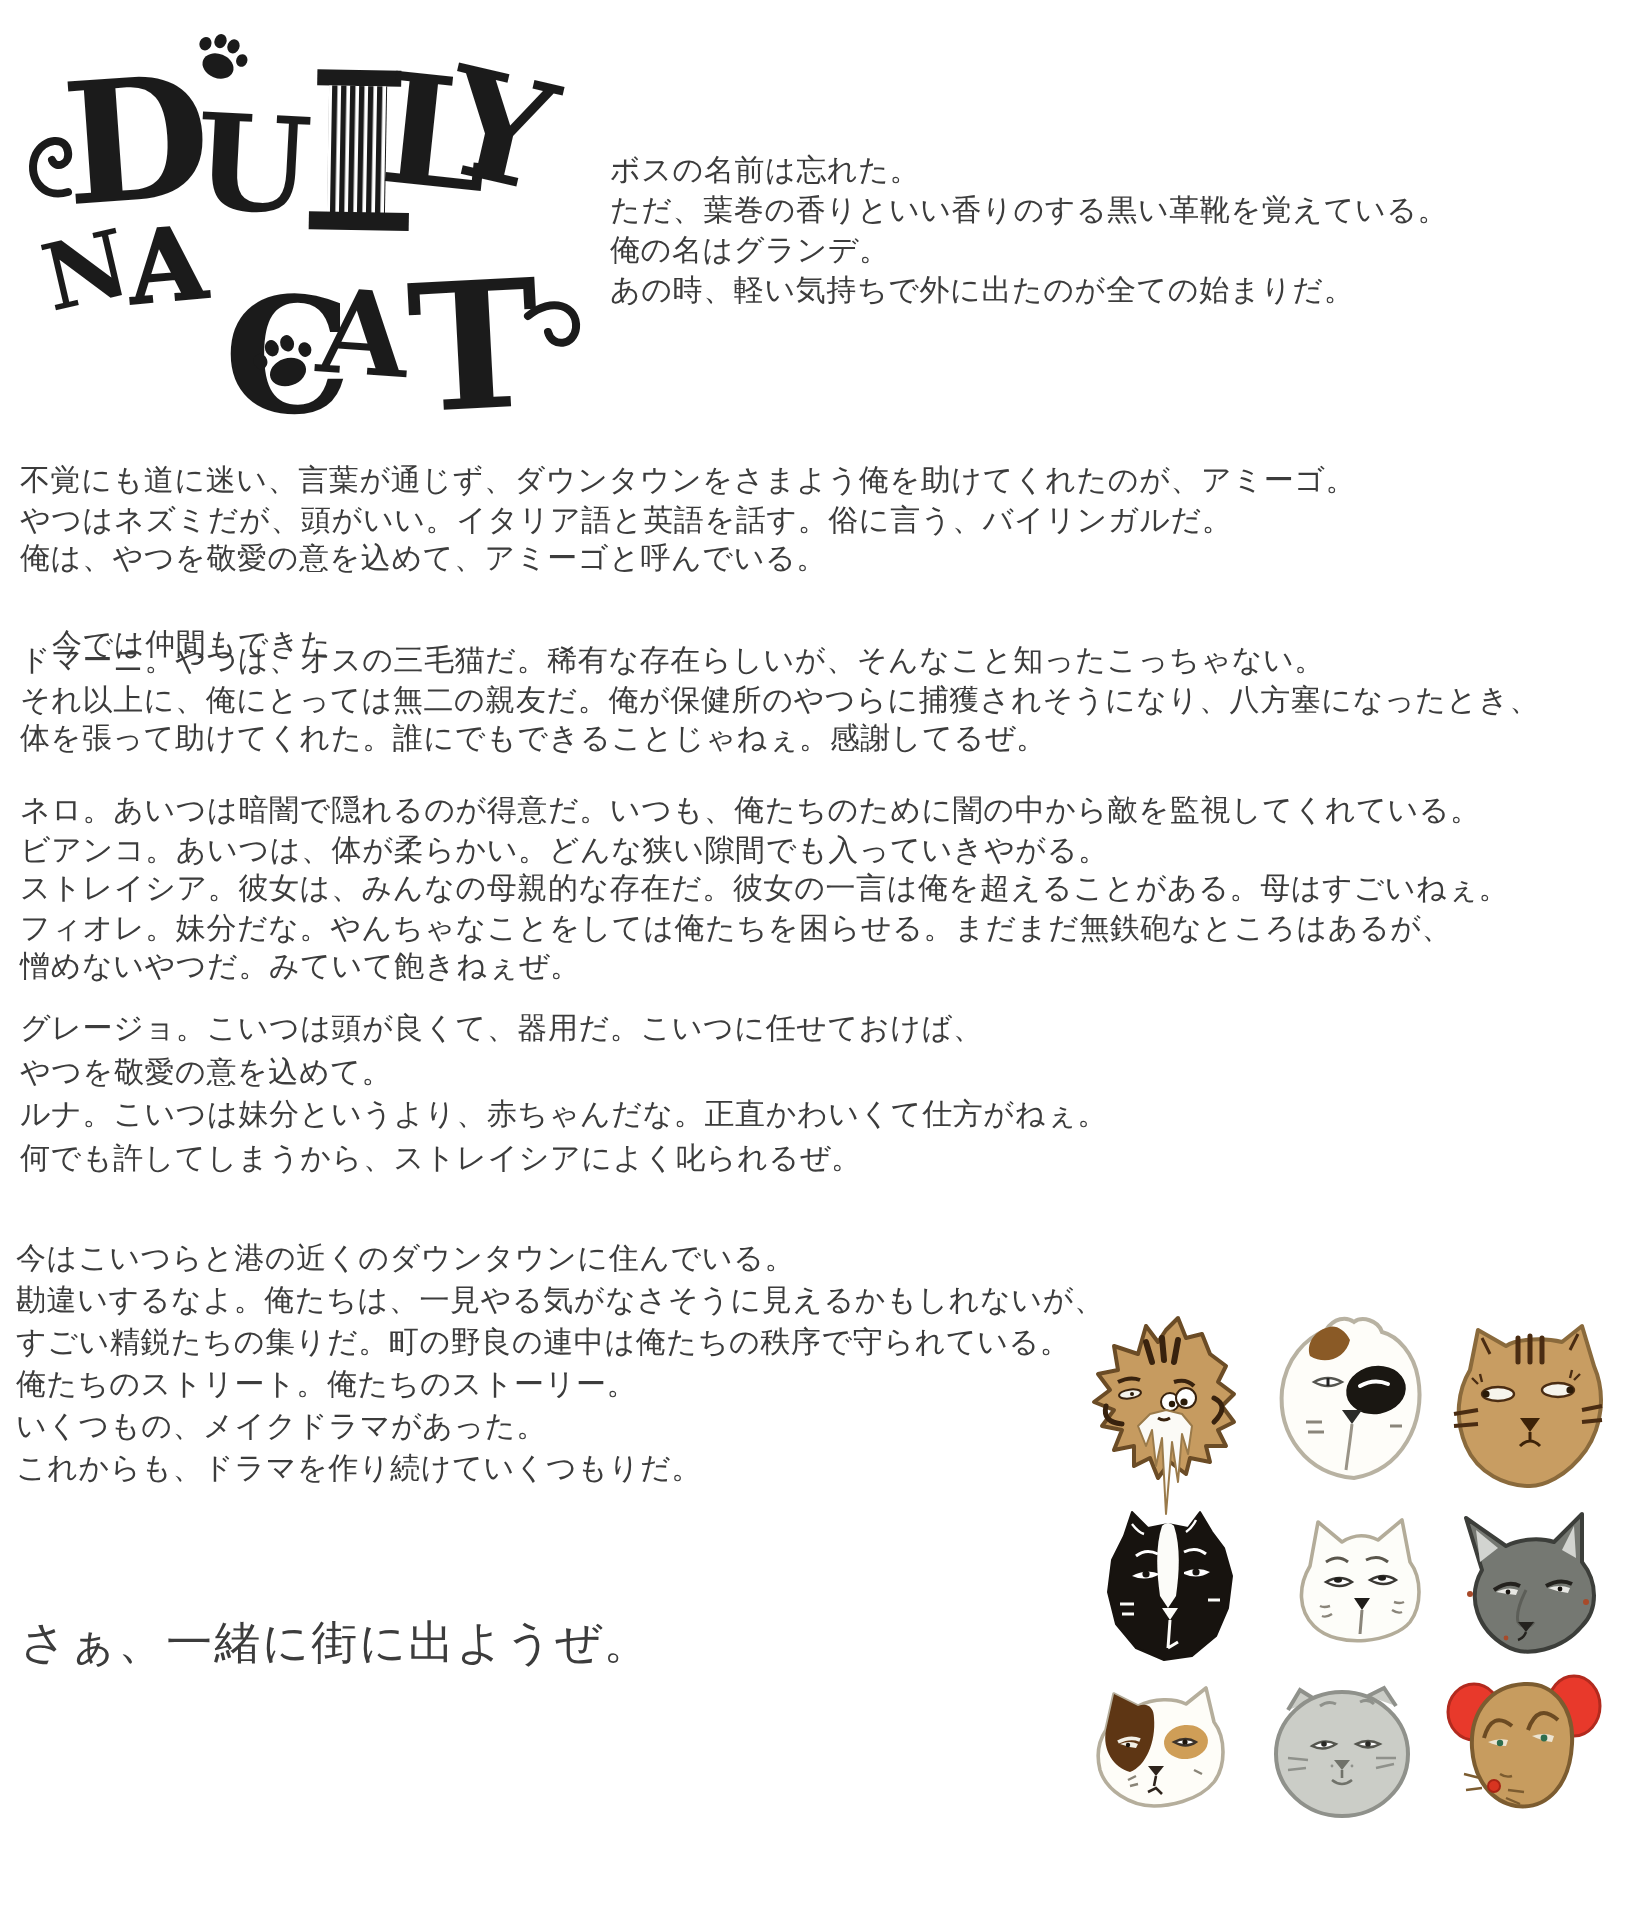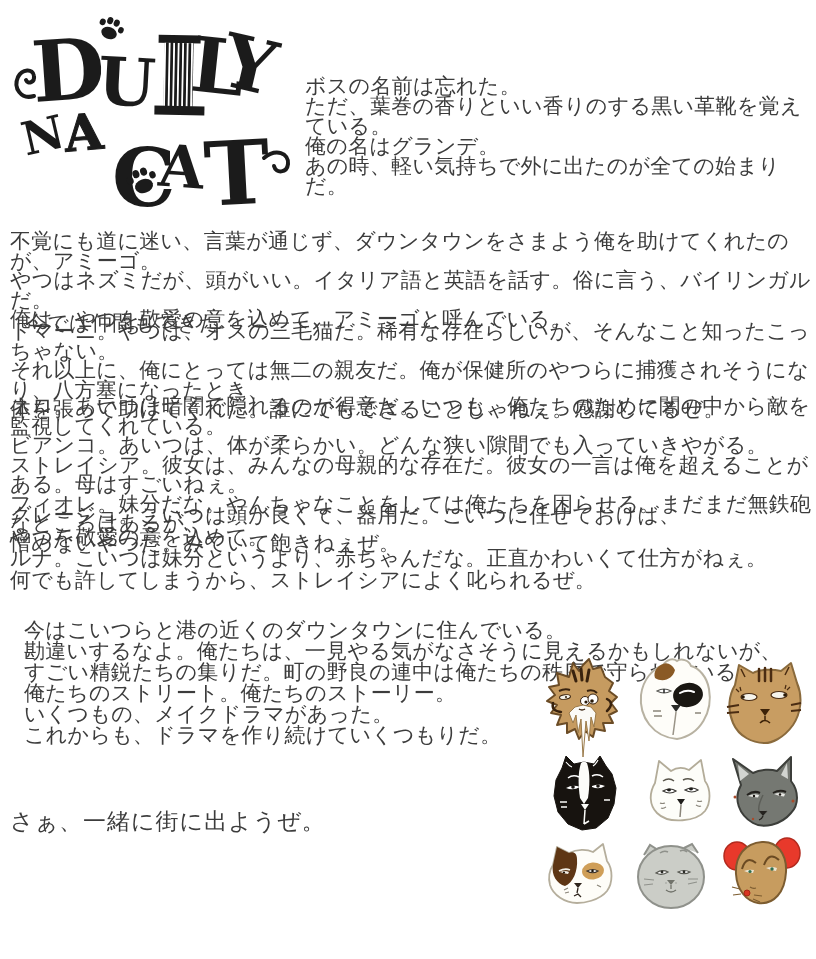--- a/index.html
+++ b/index.html
@@ -2,30 +2,30 @@
 <html><head>
 <meta charset="utf-8">
 <style>
   * { margin:0; padding:0; box-sizing:border-box; }
   html,body { background:#ffffff; }
   body {
     width:816px; height:959px; position:relative; overflow:hidden;
     font-family:"Liberation Sans","DejaVu Sans",sans-serif;
   }
   .jp {
-    position:absolute; color:#3c3c3c; font-size:21px; line-height:19.5px;
+    position:absolute; color:#3c3c3c; font-size:15px; line-height:19.5px;
     white-space:pre-line; letter-spacing:0.3px;
   }
   #intro-text   { left:305px; top:76px;  line-height:20px; }
   #para-amigo   { left:10px;  top:231px; }
   #para-domani  { left:10px;  top:304px;margin-top:17px; }
   #para-overlay { left:26px;  top:313px; }
   #para-crew    { left:10px;  top:396px; }
   #para-crew2   { left:10px;  top:504px; line-height:21.5px; }
-  #para-town    { left:24px;  top:619px; line-height:21px; }
+  #para-town    { left:8px;  top:619px; line-height:21px; }
   #closing-line { left:10px;  top:809px; font-size:23px; line-height:24px; letter-spacing:1px; }
   #logo { position:absolute; left:8px; top:6px; width:285px; height:205px; }
   #logo text { font-family:"DejaVu Serif","Liberation Serif",serif; font-weight:bold; fill:#1b1b1b; }
   .cat { position:absolute; }
 </style>
 </head>
 <body>
 
 <svg id="logo" viewBox="0 0 285 205">
   <defs>

